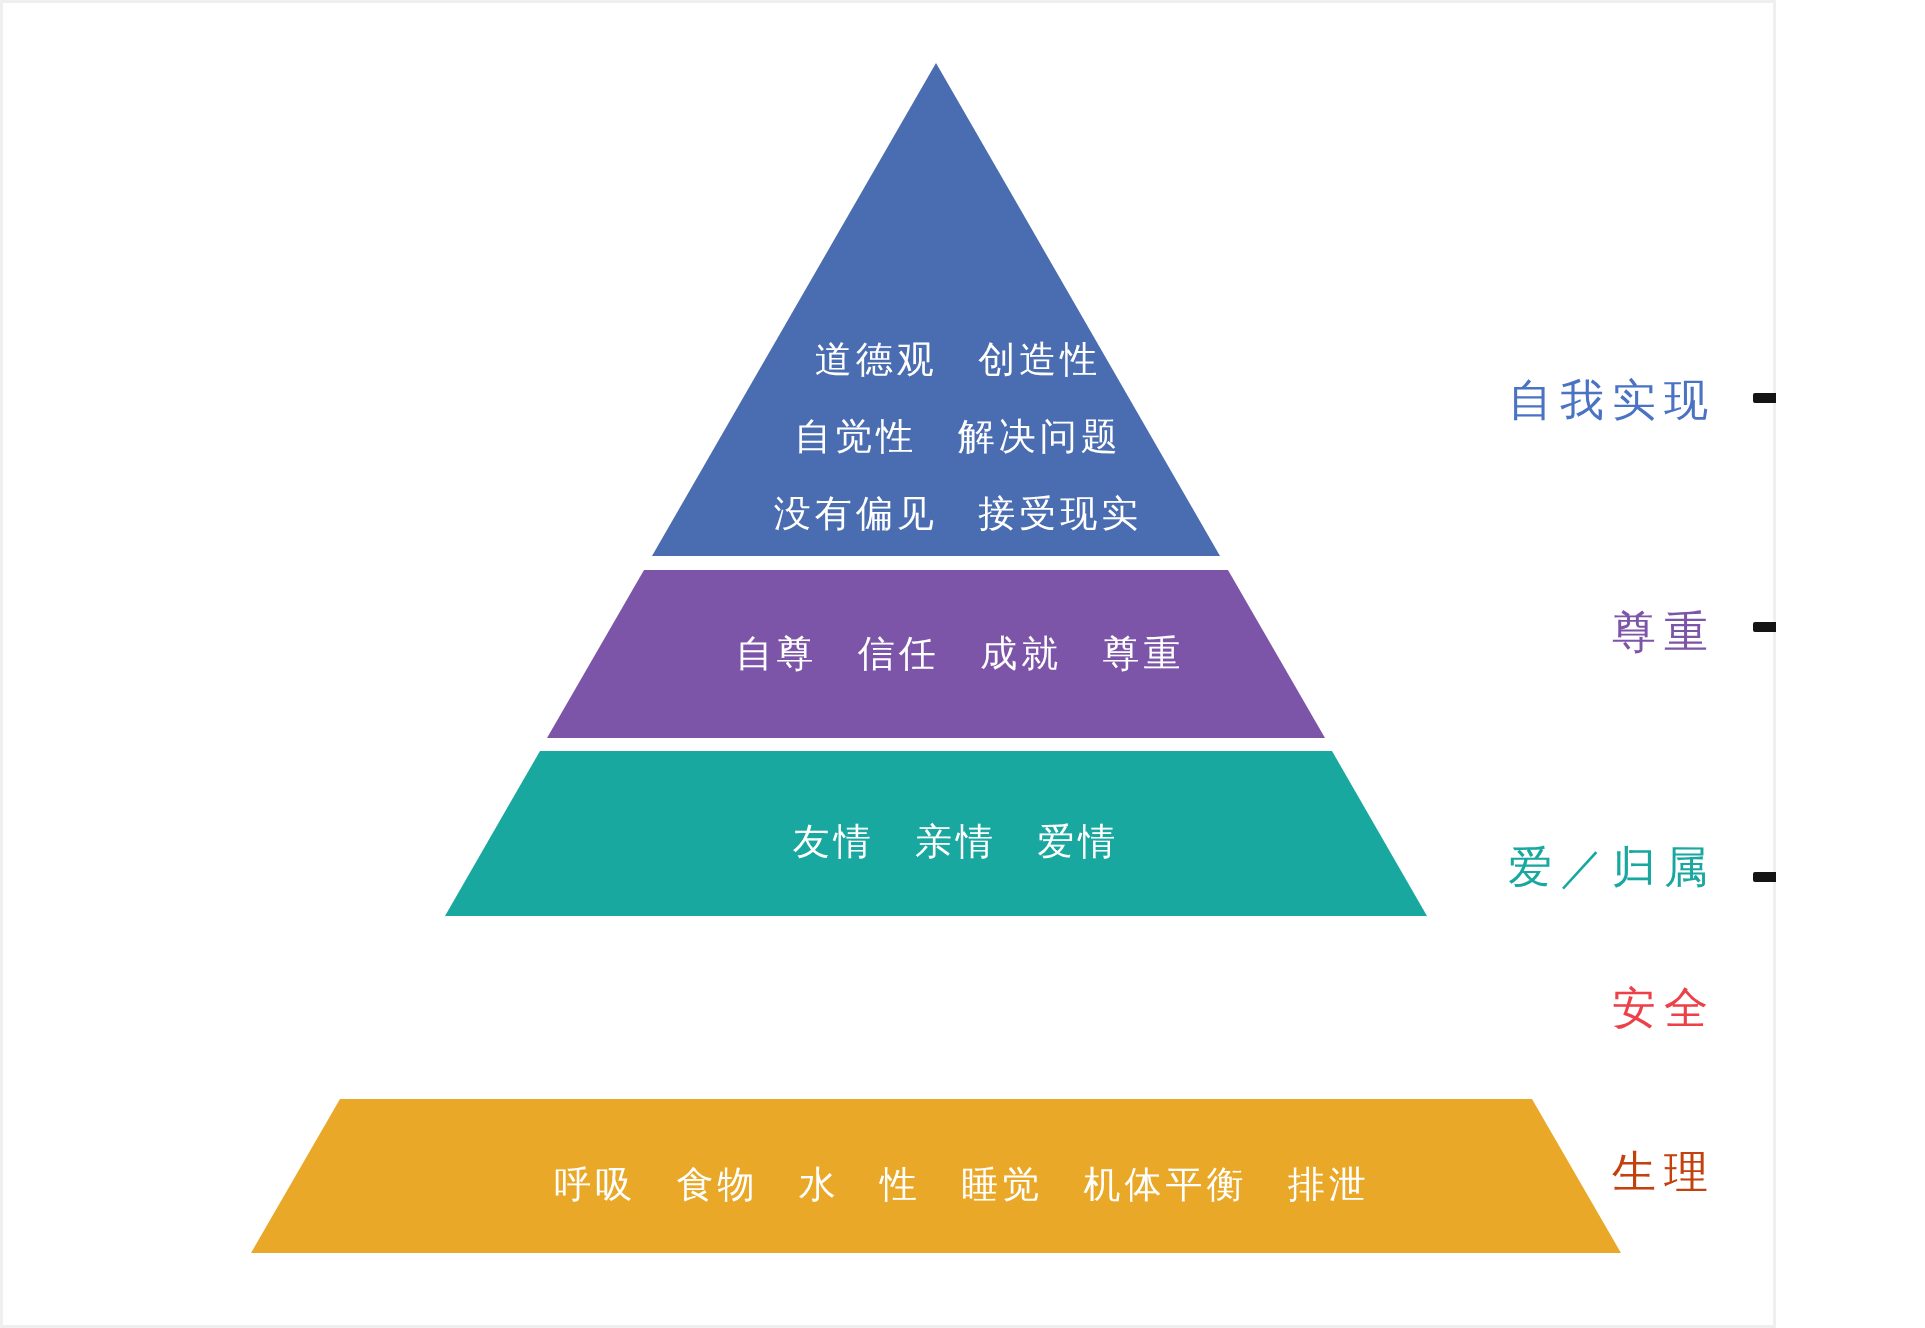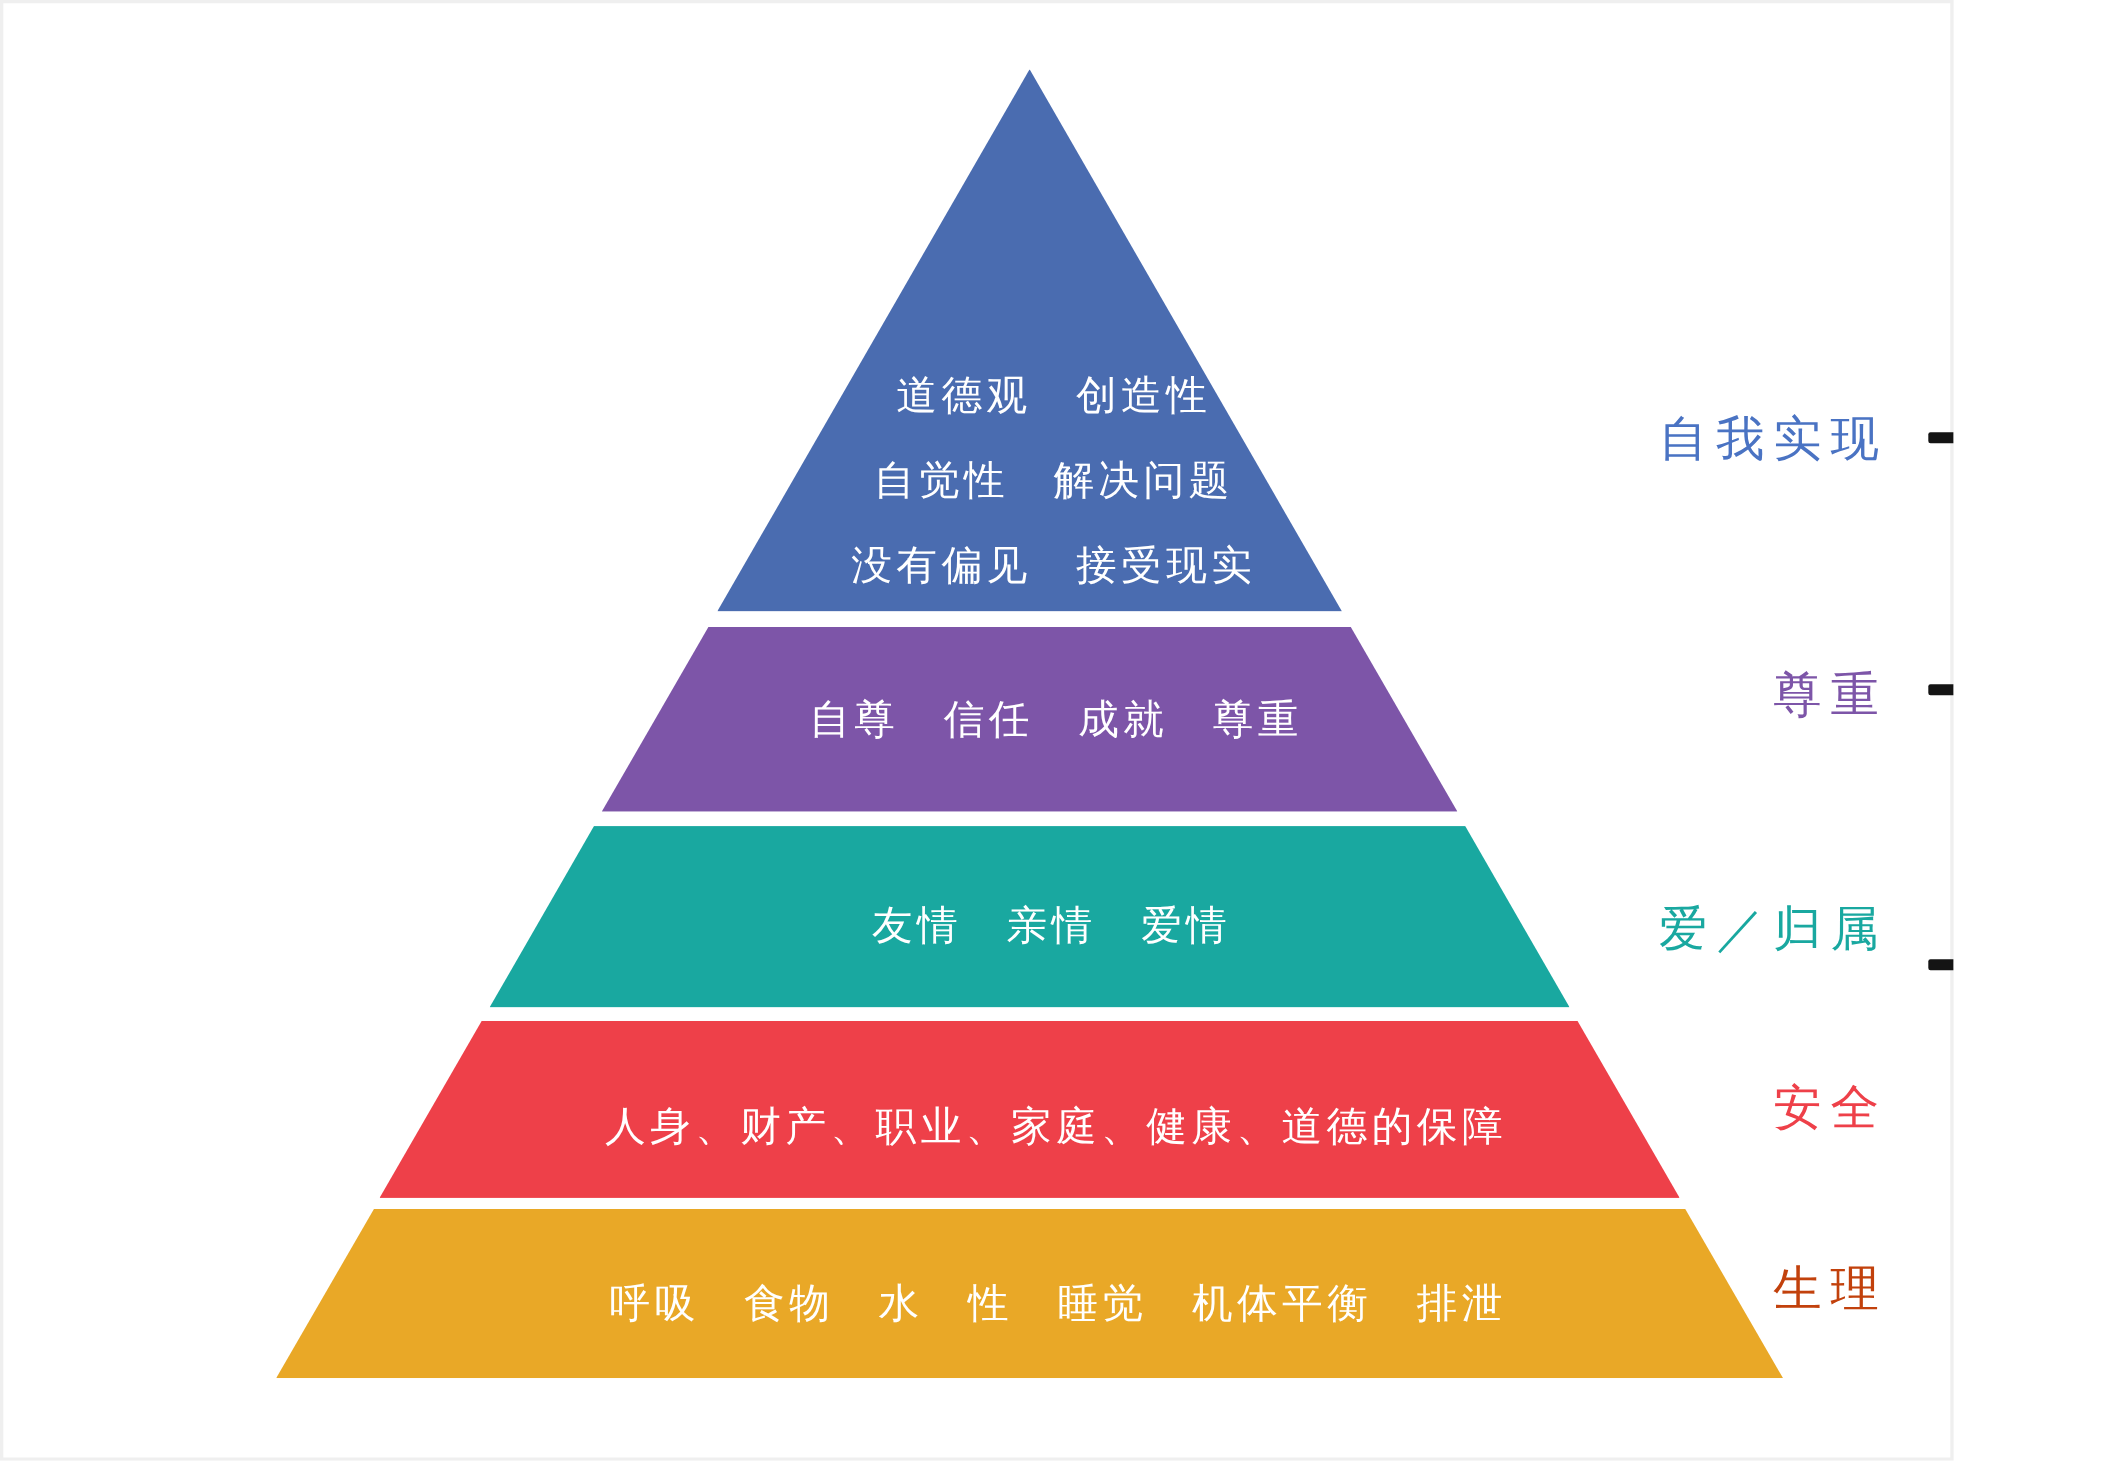--- a/index.html
+++ b/index.html
@@ -80,21 +80,21 @@
     width: 700px;
     text-align: right;
     font-size: 44px;
     line-height: 70px;
     letter-spacing: 8px;
     font-weight: 400;
     white-space: pre;
   }
   .label-self   { top: 365px; }
   .label-esteem { top: 597px; }
-  .label-love   { top: 810px; }
+  .label-love   { top: 832px; }
   .label-safety { top: 973px; }
   .label-physio { top: 1137px; }
 
   
   .edge-tick {
     position: absolute;
     right: 0;
     width: 23px;
     height: 10px;
     border-radius: 2px 0 0 2px;
@@ -117,23 +117,20 @@
   </div>
 
   <div class="band band-esteem" style="background-color: rgb(125, 85, 168);">
     <div class="band-line">自尊 信任 成就 尊重</div>
   </div>
 
   <div class="band band-love" style="background-color: rgb(25, 168, 160);">
     <div class="band-line">友情 亲情 爱情</div>
   </div>
 
-  <div class="band band-safety" style="background-color: rgb(238, 64, 73);">
-    <div class="band-line">人身、财产、职业、家庭、健康、道德的保障</div>
-  </div>
 
   <div class="band band-physio" style="background-color: rgb(233, 168, 39);">
     <div class="band-line">呼吸 食物 水 性 睡觉 机体平衡 排泄</div>
   </div>
 
   <div class="side-label label-self" style="color: rgb(74, 115, 195);">自我实现</div>
 
   <div class="side-label label-esteem" style="color: rgb(125, 85, 168);">尊重</div>
 
   <div class="side-label label-love" style="color: rgb(25, 168, 160);">爱／归属</div>

